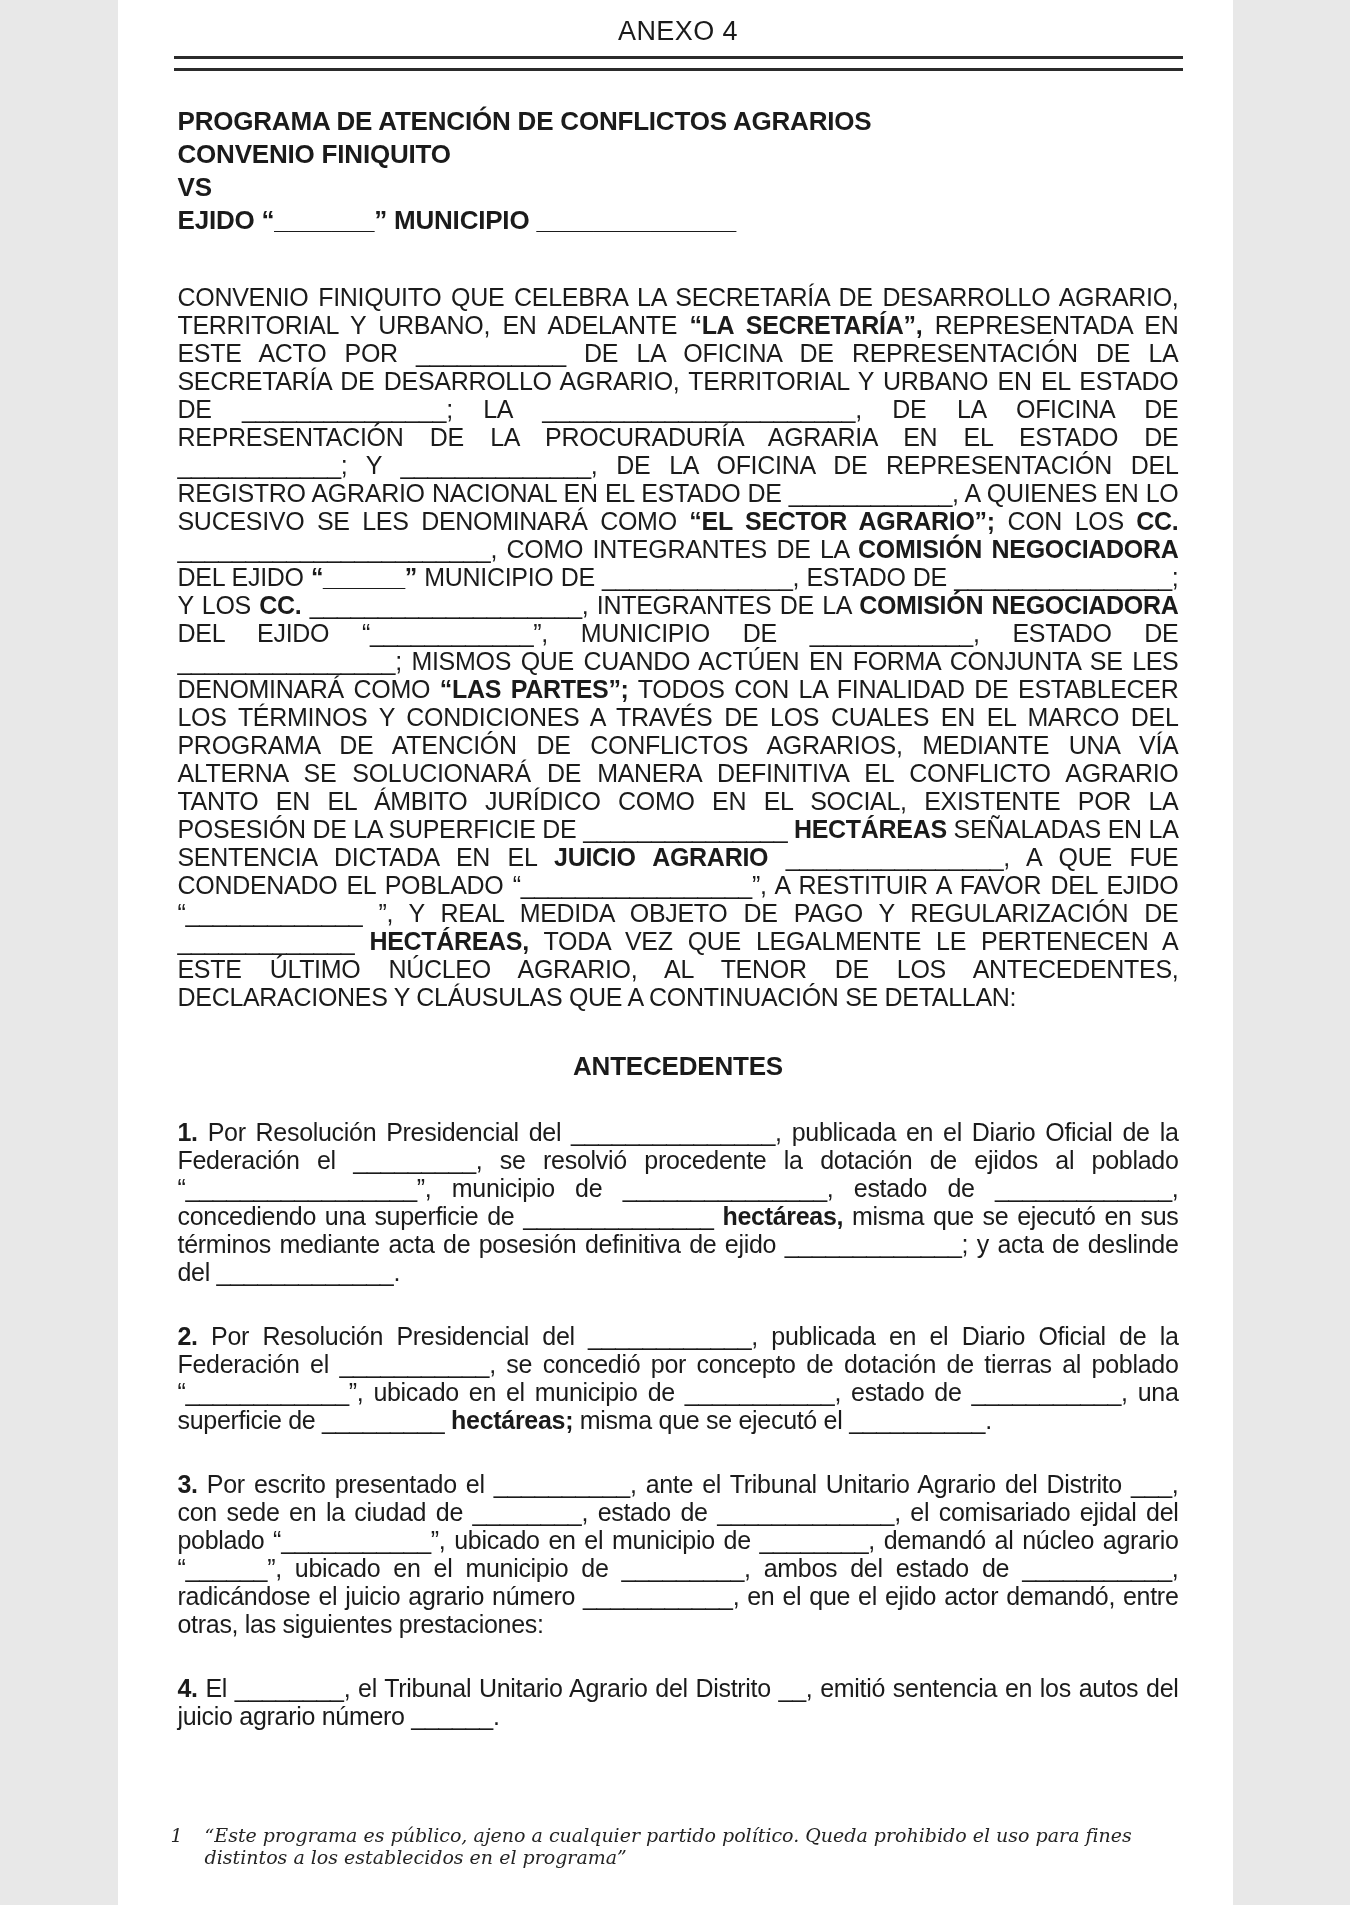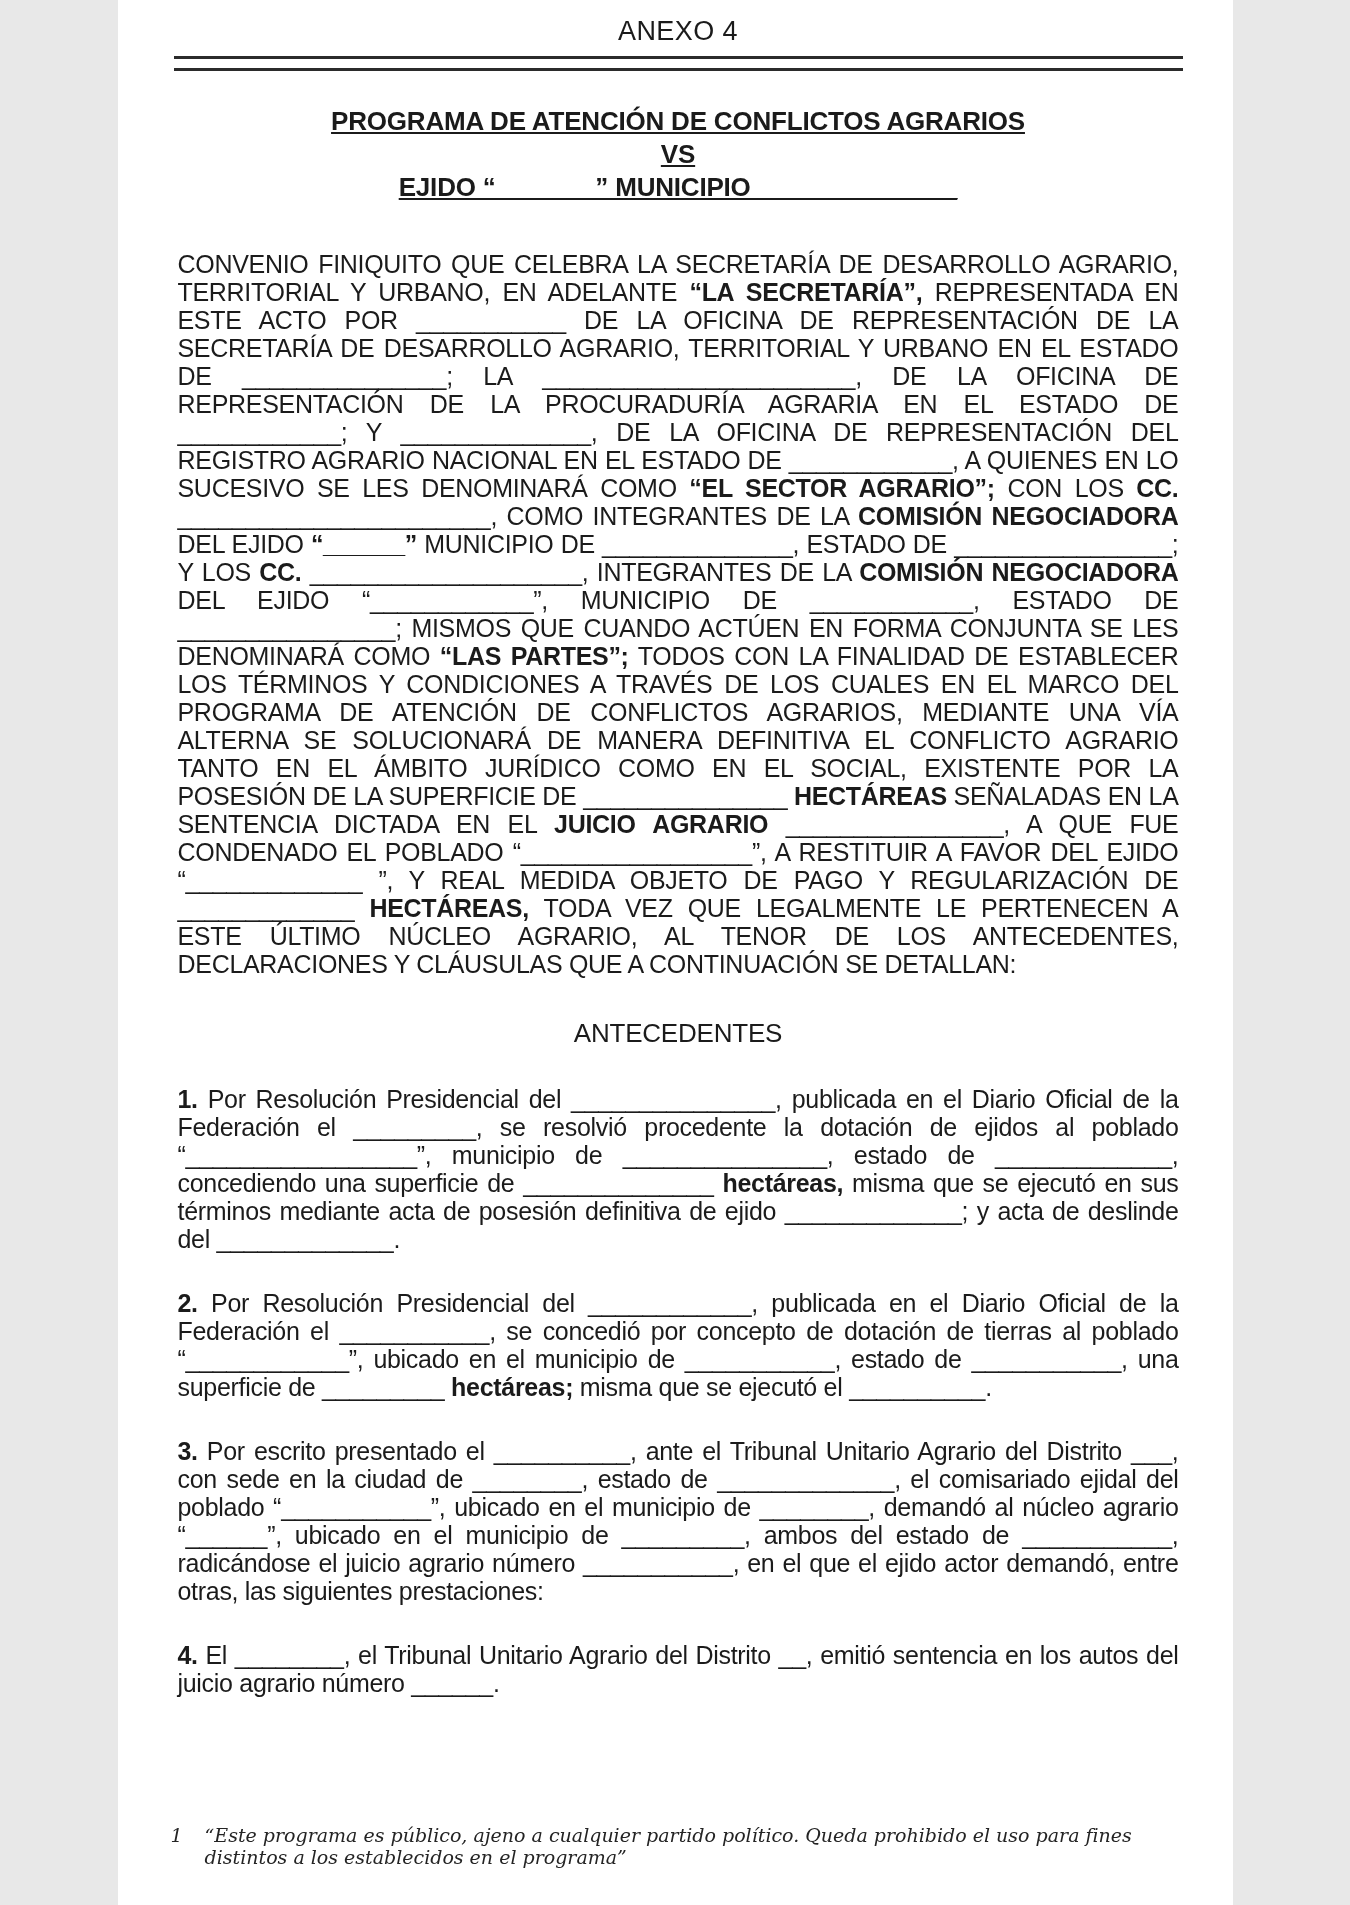--- a/index.html
+++ b/index.html
@@ -29,40 +29,39 @@
   }
   .format-heading{
     text-align:center;
     font-size:26px;
     letter-spacing:0.3px;
     margin-top:7px;
     margin-bottom:9px;
   }
   .title-block{
     margin-top:34px;
-    text-align:center;
+    text-align:left;
     font-weight:700;
     font-size:26px;
     line-height:33px;
     letter-spacing:-0.2px;
-    text-decoration:underline;
   }
   .para{
     font-size:25px;
     line-height:28px;
     text-align:justify;
     letter-spacing:-0.3px;
     margin:0;
   }
   .opening-paragraph{
     margin-top:46px;
   }
   .section-heading{
     text-align:center;
-    font-weight:400;
+    font-weight:700;
     font-size:26px;
     letter-spacing:-0.2px;
     margin:40px 0 0 0;
   }
   .antecedente{
     margin-top:36px;
   }
   .sic-quote{
     margin:40px 0 0 95px;
     font-size:25px;
@@ -92,20 +91,21 @@
 <body>
 
 <div class="page">
 
   <div class="annex-heading">ANEXO 4</div>
   <hr class="rule">
   <hr class="rule">
 
   <div class="title-block">
     <div>PROGRAMA DE ATENCIÓN DE CONFLICTOS AGRARIOS</div>
+    <div>CONVENIO FINIQUITO</div>
     <div>VS</div>
     <div>EJIDO “_______” MUNICIPIO ______________</div>
   </div>
 
   <p class="para opening-paragraph"><span>CONVENIO FINIQUITO QUE CELEBRA LA SECRETARÍA DE DESARROLLO AGRARIO, TERRITORIAL Y URBANO, EN ADELANTE </span><span style="font-weight: 700;">“LA SECRETARÍA”,</span><span> REPRESENTADA EN ESTE ACTO POR ___________ DE LA OFICINA DE REPRESENTACIÓN DE LA SECRETARÍA DE DESARROLLO AGRARIO, TERRITORIAL Y URBANO EN EL ESTADO DE _______________; LA _______________________, DE LA OFICINA DE REPRESENTACIÓN DE LA PROCURADURÍA AGRARIA EN EL ESTADO DE ____________; Y ______________, DE LA OFICINA DE REPRESENTACIÓN DEL REGISTRO AGRARIO NACIONAL EN EL ESTADO DE ____________, A QUIENES EN LO SUCESIVO SE LES DENOMINARÁ COMO </span><span style="font-weight: 700;">“EL SECTOR AGRARIO”;</span><span> CON LOS </span><span style="font-weight: 700;">CC.</span><span> _______________________, COMO INTEGRANTES DE LA </span><span style="font-weight: 700;">COMISIÓN NEGOCIADORA</span><span> DEL EJIDO </span><span style="font-weight: 700;">“______”</span><span> MUNICIPIO DE ______________, ESTADO DE ________________; Y LOS </span><span style="font-weight: 700;">CC.</span><span> ____________________, INTEGRANTES DE LA </span><span style="font-weight: 700;">COMISIÓN NEGOCIADORA</span><span> DEL EJIDO “____________”, MUNICIPIO DE ____________, ESTADO DE ________________; MISMOS QUE CUANDO ACTÚEN EN FORMA CONJUNTA SE LES DENOMINARÁ COMO </span><span style="font-weight: 700;">“LAS PARTES”;</span><span> TODOS CON LA FINALIDAD DE ESTABLECER LOS TÉRMINOS Y CONDICIONES A TRAVÉS DE LOS CUALES EN EL MARCO DEL PROGRAMA DE ATENCIÓN DE CONFLICTOS AGRARIOS, MEDIANTE UNA VÍA ALTERNA SE SOLUCIONARÁ DE MANERA DEFINITIVA EL CONFLICTO AGRARIO TANTO EN EL ÁMBITO JURÍDICO COMO EN EL SOCIAL, EXISTENTE POR LA POSESIÓN DE LA SUPERFICIE DE _______________ </span><span style="font-weight: 700;">HECTÁREAS</span><span> SEÑALADAS EN LA SENTENCIA DICTADA EN EL </span><span style="font-weight: 700;">JUICIO AGRARIO</span><span> ________________, A QUE FUE CONDENADO EL POBLADO “_________________”, A RESTITUIR A FAVOR DEL EJIDO “_____________ ”, Y REAL MEDIDA OBJETO DE PAGO Y REGULARIZACIÓN DE _____________ </span><span style="font-weight: 700;">HECTÁREAS,</span><span> TODA VEZ QUE LEGALMENTE LE PERTENECEN A ESTE ÚLTIMO NÚCLEO AGRARIO, AL TENOR DE LOS ANTECEDENTES, DECLARACIONES Y CLÁUSULAS QUE A CONTINUACIÓN SE DETALLAN:</span></p>
 
   <h2 class="section-heading">ANTECEDENTES</h2>
 
   <p class="para antecedente"><span style="font-weight: 700;">1.</span><span> Por Resolución Presidencial del _______________, publicada en el Diario Oficial de la Federación el _________, se resolvió procedente la dotación de ejidos al poblado “_________________”, municipio de _______________, estado de _____________, concediendo una superficie de ______________ </span><span style="font-weight: 700;">hectáreas,</span><span> misma que se ejecutó en sus términos mediante acta de posesión definitiva de ejido _____________; y acta de deslinde del _____________.</span></p>
 

